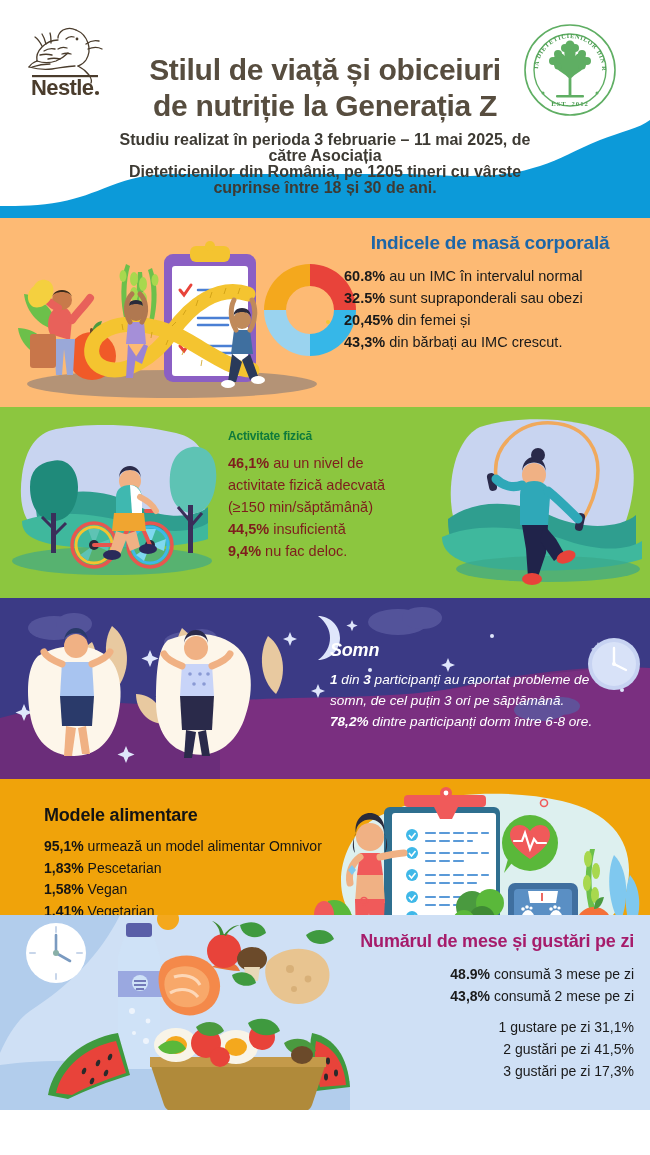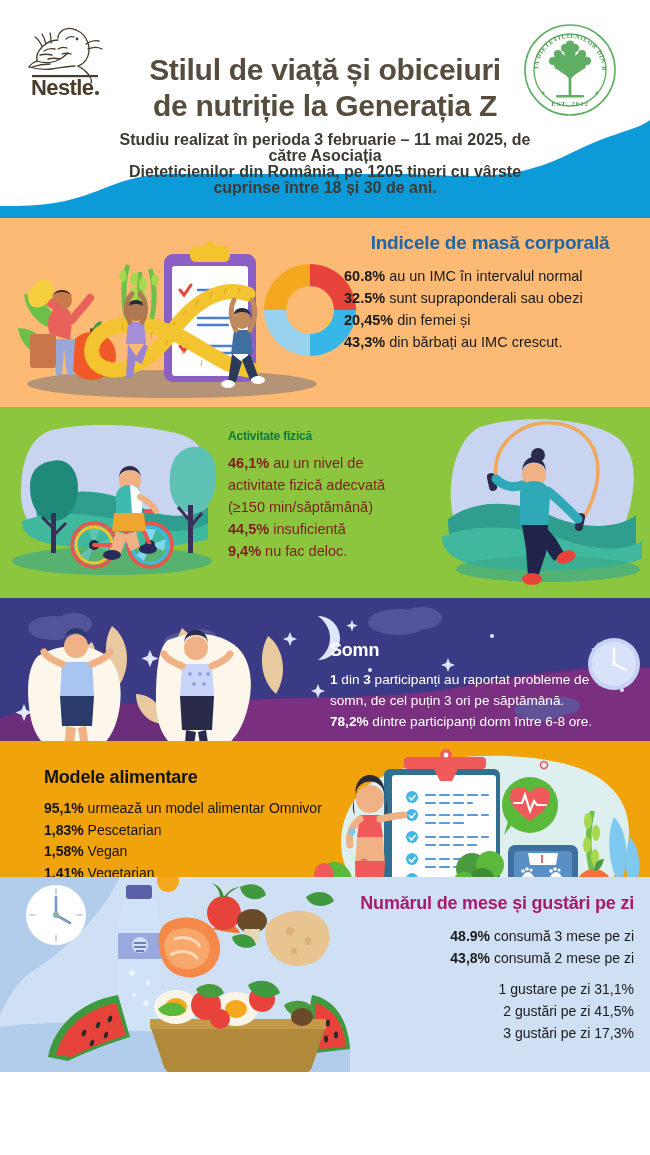--- a/index.html
+++ b/index.html
@@ -30,21 +30,21 @@
 
   
   .s-act{height:191px;background:#8cc63f;}
   .act-text{position:absolute;left:228px;top:22px;width:215px;z-index:5;}
   .act-text .sec-head{font-size:12px;color:#0e7a3c;margin-bottom:9px;}
   .act-text .sec-line{color:#7f1d1d;}
   .act-art-l{position:absolute;left:-4px;top:2px;width:230px;height:188px;}
   .act-art-r{position:absolute;left:438px;top:4px;width:212px;height:186px;}
 
   
-  .s-sleep{height:143px;background:#0c4a6e;}
+  .s-sleep{height:181px;background:#0c4a6e;font-style:italic;}
   .sleep-text{position:absolute;left:330px;top:42px;width:312px;z-index:5;}
   .sleep-text .sec-head{font-size:18px;color:#ffffff;margin-bottom:8px;}
   .sleep-text .sec-line{color:#ffffff;font-size:13.6px;line-height:21px;}
 
   
   .s-diet{height:136px;background:#f0a30a;}
   .diet-text{position:absolute;left:44px;top:26px;width:300px;z-index:5;}
   .diet-text .sec-head{font-size:18px;color:#141414;margin-bottom:10px;}
   .diet-text .sec-line{color:#141414;font-size:14px;line-height:21.5px;}
   .diet-art{position:absolute;left:322px;top:0px;width:328px;height:181px;}

